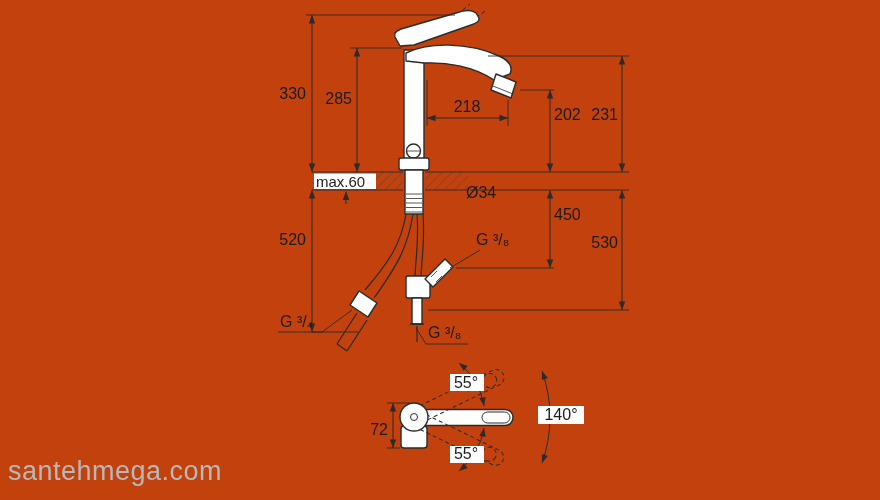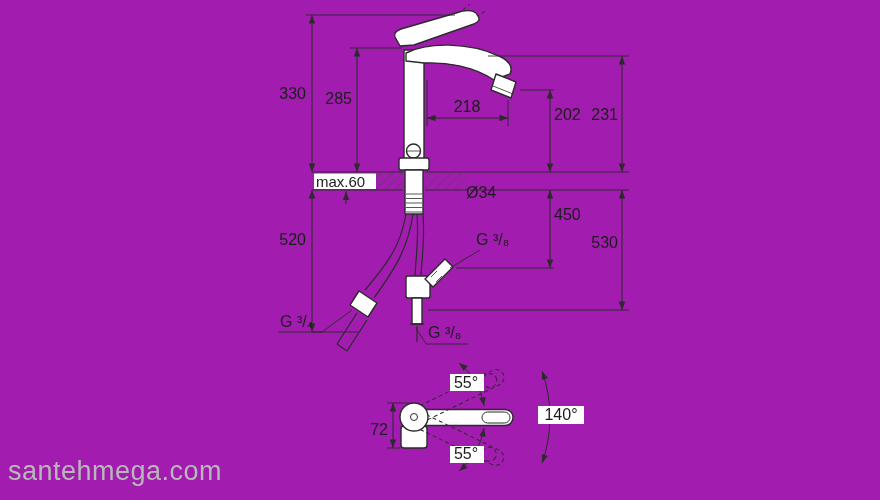--- a/index.html
+++ b/index.html
@@ -1,17 +1,17 @@
 <!DOCTYPE html>
 <html><head>
 <meta charset="utf-8">
 <style>
   html,body{margin:0;padding:0;background:#fff;}
   .stage{
-    width:880px;height:500px;position:relative;background:#a21caf;
+    width:880px;height:500px;position:relative;background:#c2410c;
     font-family:"Liberation Sans","DejaVu Sans",sans-serif;overflow:hidden;
   }
   svg{display:block;}
   svg text{
     font-family:"Liberation Sans","DejaVu Sans",sans-serif;
     fill:#1c1c1c;font-size:16px;
   }
   .t-mid{text-anchor:middle;}
   .t-end{text-anchor:end;}
   .t-sm{font-size:15px;}

